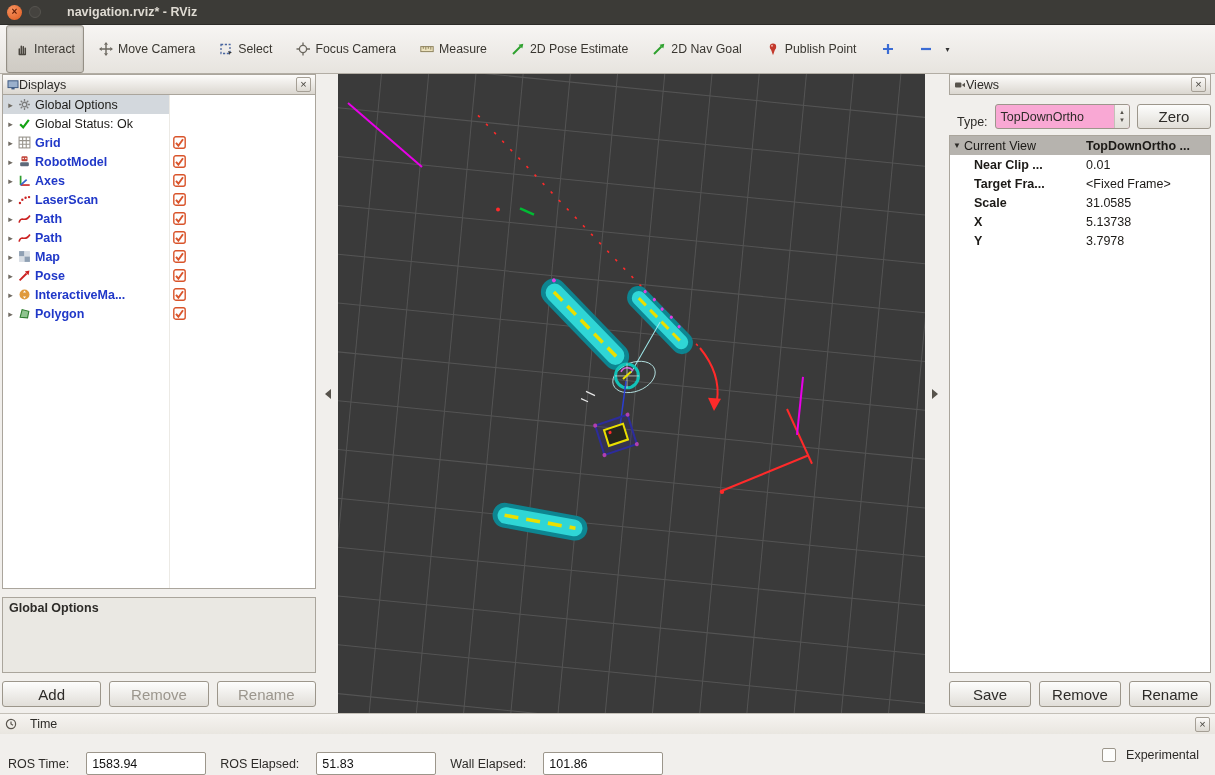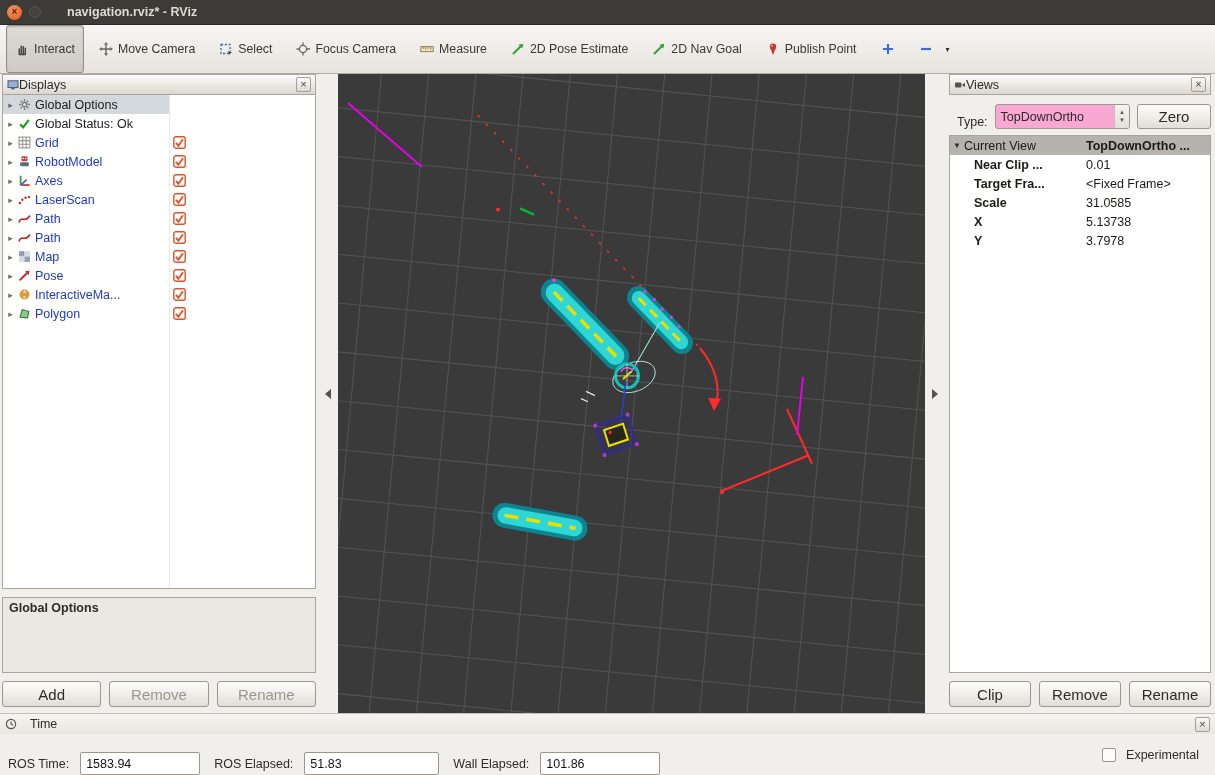--- a/index.html
+++ b/index.html
@@ -51,21 +51,21 @@
 
   
   .tree{flex:1 1 auto;background:#fff;border:1px solid #aaa59c;border-top:none;overflow:hidden;position:relative;}
   .tree::after{content:'';position:absolute;left:166px;top:0;bottom:0;width:1px;background:#eceae5;}
   .drow{display:flex;align-items:stretch;height:19px;font-size:12.5px;}
   .namecol{flex:0 0 166px;display:flex;align-items:center;overflow:hidden;}
   .namecol.sel{background:#d3d8dd;}
   .exp{width:15px;text-align:center;color:#6f6a62;font-size:9px;flex:0 0 15px;}
   .dicon{width:13px;height:13px;display:inline-flex;flex:0 0 13px;margin-right:4px;}
   .dlabel{white-space:nowrap;overflow:hidden;color:#1c1a17;}
-  .dlabel.blue{color:var(--display-name-blue);font-weight:normal;}
+  .dlabel.blue{color:var(--display-name-blue);font-weight:bold;}
   .checkcol{flex:1;display:flex;align-items:center;padding-left:4px;}
   .cb{width:13px;height:13px;display:inline-flex;}
 
   .desc{flex:0 0 76px;border:1px solid #aaa59c;background:#eae8e3;margin-top:8px;font-size:12.5px;overflow:hidden;}
   .desc .dtitle{font-weight:bold;padding:3px 6px;color:#2d2b28;}
 
   .btnrow{flex:0 0 26px;display:flex;gap:8px;margin-top:8px;}
   .btn{flex:1;height:26px;background:linear-gradient(#fdfdfc,#e1ded8);border:1px solid #9c968b;
     border-radius:3px;font-size:15px;color:#2d2b28;display:flex;align-items:center;justify-content:center;cursor:default;}
   .btn.disabled{color:#9b968d;}
@@ -87,21 +87,21 @@
   .vval{flex:1;white-space:nowrap;overflow:hidden;color:#1c1a17;}
   .vval.bold{font-weight:bold;}
 
   
   .timepanel{flex:0 0 62px;border-top:1px solid #c4c0b8;background:#f1efec;display:flex;flex-direction:column;}
   .thdr{flex:0 0 20px;display:flex;align-items:center;gap:13px;padding:0 5px;font-size:12.5px;color:#2d2b28;
     background:linear-gradient(#f6f4f1,#e9e6e0);}
   .thdr .picon{width:12px;height:12px;display:inline-flex;}
   .thdr .sp{flex:1;}
   .tfields{flex:1;display:flex;align-items:center;gap:14px;padding:0 8px;font-size:12.5px;color:#2d2b28;}
-  .tfield{display:flex;align-items:center;gap:11px;margin-top:18px;}
+  .tfield{display:flex;align-items:center;gap:17px;margin-top:18px;}
   .tfield input{height:23px;border:1px solid #9c968b;border-radius:2px;padding:0 5px;font-size:12.5px;color:#111;background:#fff;}
   .expwrap{margin-left:auto;display:flex;align-items:center;gap:10px;margin-right:8px;}
   .expbox{width:14px;height:14px;border:1px solid #9c968b;border-radius:2px;background:#fdfdfc;}
 
   
   .statusbar{flex:0 0 30px;border-top:1px solid #c4c0b8;display:flex;align-items:center;gap:10px;
     padding:0 3px;font-size:12.5px;background:#f1efec;color:#2d2b28;}
   .btn.reset{flex:0 0 52px;height:24px;}
   .fps{margin-left:auto;margin-right:28px;}
 </style>
@@ -635,21 +635,21 @@
               <span class="vname">X</span>
               <span class="vval">5.13738</span>
             </div>
             <div class="vrow">
               <span class="vname">Y</span>
               <span class="vval">3.7978</span>
             </div>
           </div>
       </div>
       <div class="btnrow">
-        <div class="btn">Clip</div>
+        <div class="btn">Save</div>
         <div class="btn">Remove</div>
         <div class="btn">Rename</div>
       </div>
     </div>
   </div>
 
   <div class="timepanel">
     <div class="thdr">
       <span class="picon" id="time-hdr-icon">
           <svg viewBox="0 0 12 12" width="100%" height="100%">
@@ -661,21 +661,21 @@
       <span class="sp"></span>
       <span class="closebox">×</span>
     </div>
     <div class="tfields">
         <div class="tfield">
           <span class="tflabel">ROS Time:</span>
           <input value="1583.94" style="width: 120px;">
         </div>
         <div class="tfield">
           <span class="tflabel">ROS Elapsed:</span>
-          <input value="51.83" style="width: 135px;">
+          <input value="51.83" style="width: 120px;">
         </div>
         <div class="tfield">
           <span class="tflabel">Wall Elapsed:</span>
           <input value="101.86" style="width: 120px;">
         </div>
         <div class="expwrap">
           <span class="expbox"></span>
           <span>Experimental</span>
         </div>
       </div>

